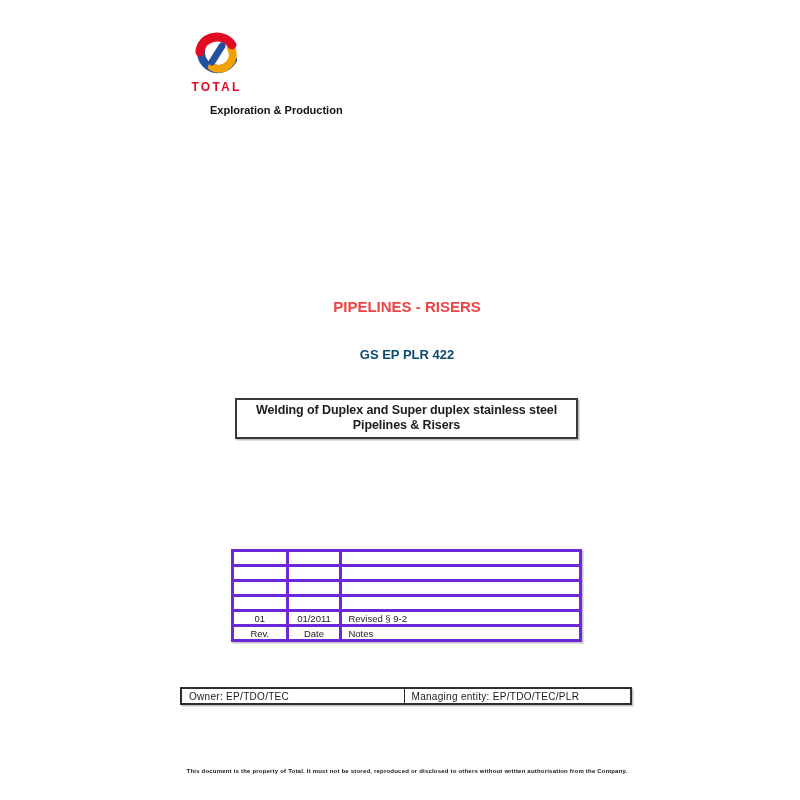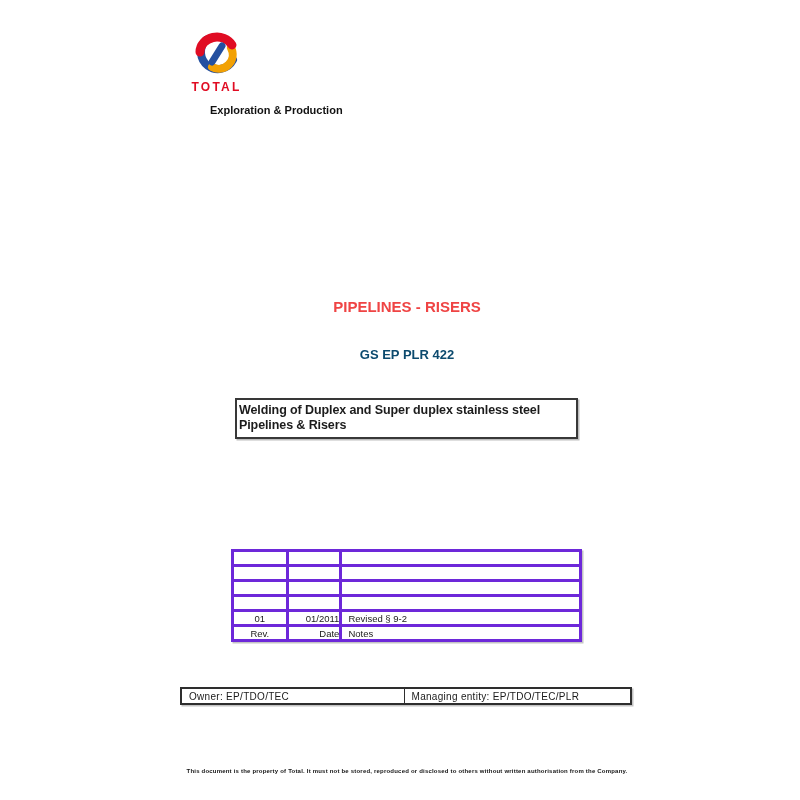--- a/index.html
+++ b/index.html
@@ -35,20 +35,21 @@
   .doc-type   { top: 255px; font-size: 16.5px; font-weight: 400; letter-spacing: 0.3px; color: #2a2a2a; }
   .discipline { top: 298px; font-size: 15px;  font-weight: bold; color: #ef4444; }
   .doc-number { top: 347px; font-size: 13px;  font-weight: bold; color: #0c4a6e; }
 
   
   .subject-box {
     position: absolute; left: 221px; top: 398px; width: 343px;
     border: 2px solid #383838;
     box-shadow: 1.5px 1.5px 0 #bdbdbd;
     padding: 3px 2px 4px 2px;
+    text-align: center;
     font-size: 12.5px; font-weight: bold; line-height: 15px;
     letter-spacing: -0.1px; white-space: nowrap;
     background: #ffffff;
   }
 
   
   .rev-table {
     position: absolute; left: 217px; top: 549px; width: 351px;
     border-collapse: collapse;
     box-shadow: 1.5px 1.5px 0 #c4c4c4;
@@ -56,21 +57,21 @@
   }
   .rev-table td {
     border: 3px solid #6d28d9;
     height: 15px;
     font-size: 9.5px;
     padding: 0 0 0 0;
     color: #1a1a1a;
   }
   .rev-table { border: 2px solid #2e2e2e; }
   .rev-table td.c-rev  { width: 55px;  text-align: center; }
-  .rev-table td.c-date { width: 54px;  text-align: right; }
+  .rev-table td.c-date { width: 54px;  text-align: center; }
   .rev-table td.c-notes{ width: 242px; text-align: left; padding-left: 6px; }
 
   
   .owner-table {
     position: absolute; left: 166px; top: 687px; width: 452px;
     border-collapse: collapse;
     box-shadow: 1.5px 1.5px 0 #c4c4c4;
     background: #ffffff;
   }
   .owner-table { border: 2px solid #2e2e2e; }

